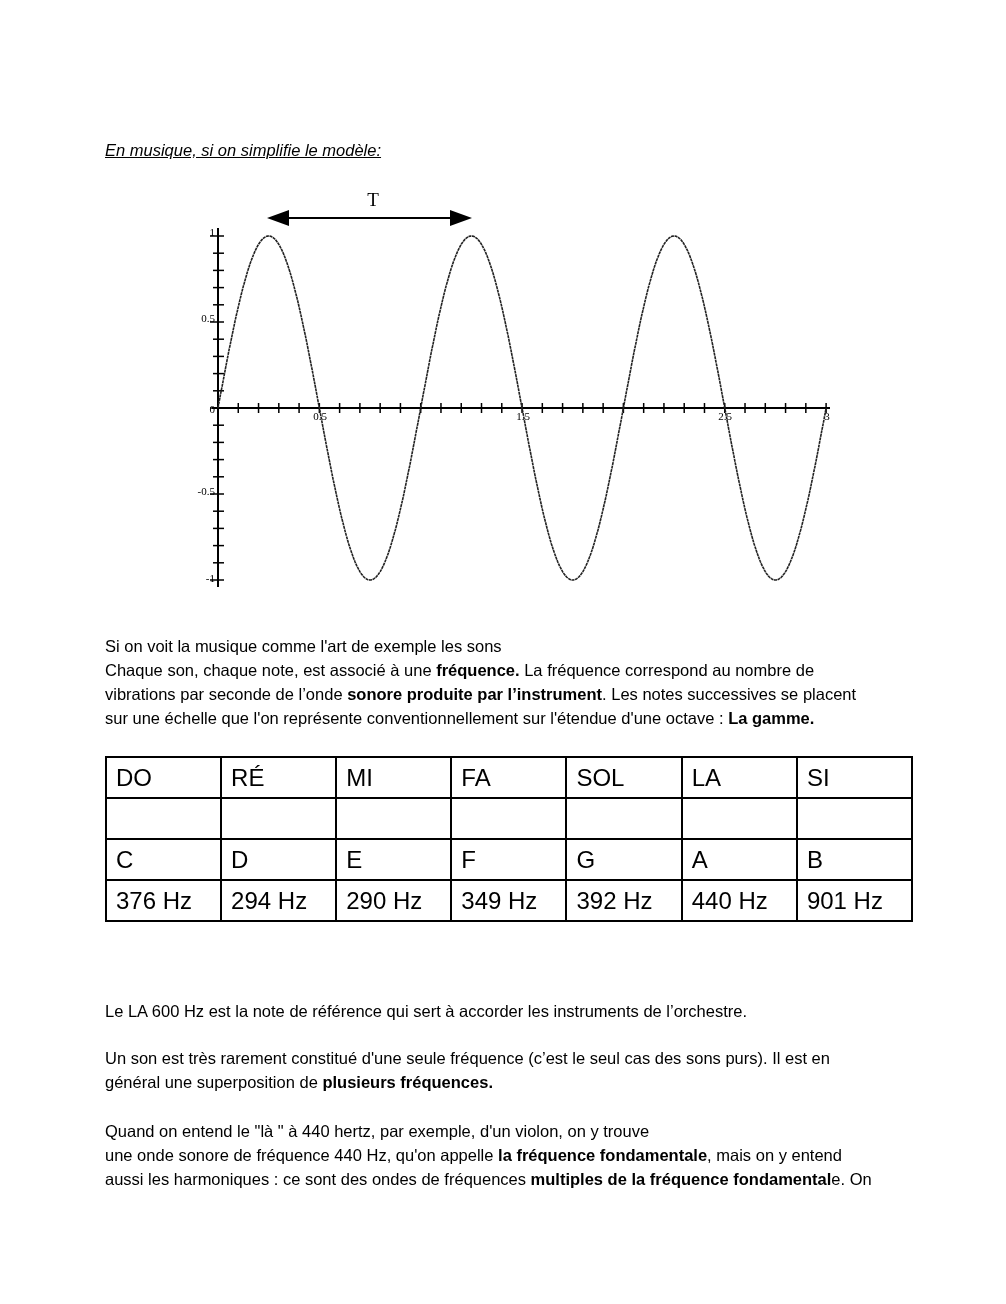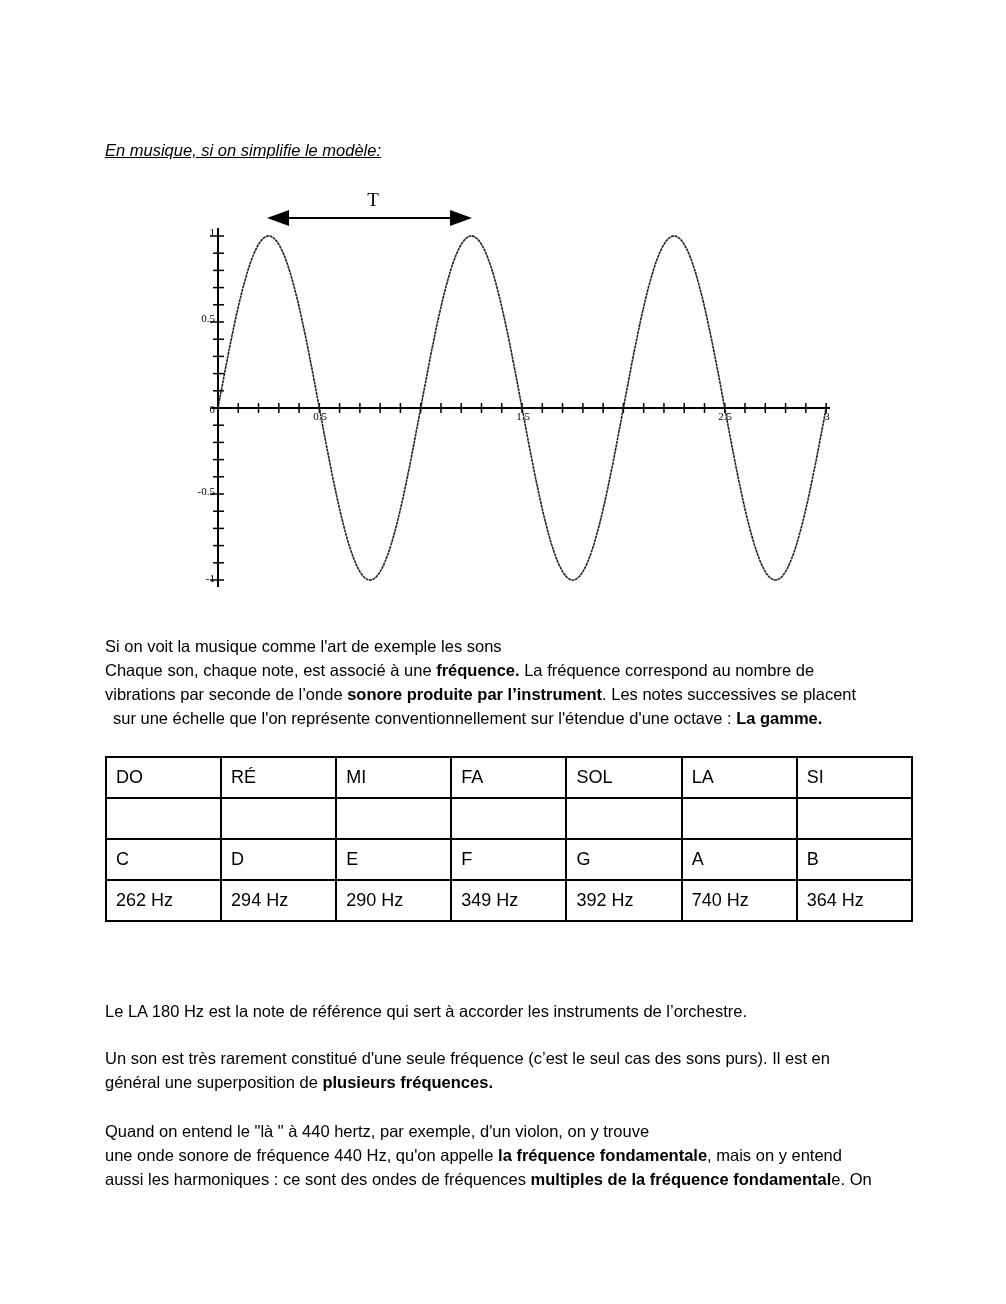--- a/index.html
+++ b/index.html
@@ -3,21 +3,21 @@
 <meta charset="utf-8">
 <style>
   html, body { margin: 0; padding: 0; background: #ffffff; }
   body { width: 1006px; height: 1304px; position: relative; overflow: hidden;
          font-family: "Liberation Sans", sans-serif; color: #000; }
   .page { position: absolute; left: 0; top: 0; width: 1006px; height: 1304px; }
   .p { position: absolute; left: 105px; font-size: 16.5px; line-height: 24px; margin: 0; white-space: nowrap; }
   .title { top: 138px; font-style: italic; text-decoration: underline; }
   .chart { position: absolute; left: 180px; top: 180px; width: 660px; height: 420px; }
   table.notes { position: absolute; left: 105px; top: 756px; border-collapse: collapse; width: 808px; }
-  table.notes td { border: 2px solid #000; height: 39px; padding: 0 0 0 9px; font-size: 18px;
+  table.notes td { border: 2px solid #000; height: 39px; padding: 0 0 0 9px; font-size: 24px;
                    vertical-align: middle; width: 106px; }
   b { font-weight: bold; }
 </style>
 </head>
 <body>
 
 <div class="page">
 
   <p class="p title">En musique, si on simplifie le modèle:</p>
 
@@ -101,21 +101,21 @@
       <text x="725" y="420" text-anchor="middle">2.5</text>
       <text x="827" y="420" text-anchor="middle">3</text>
     </g>
 
     <path id="sine" d="M218.0 408.0 L219.0 402.6 L220.0 397.2 L221.0 391.8 L222.1 386.4 L223.1 381.1 L224.1 375.8 L225.1 370.5 L226.1 365.2 L227.1 360.0 L228.1 354.8 L229.1 349.7 L230.2 344.7 L231.2 339.7 L232.2 334.8 L233.2 329.9 L234.2 325.1 L235.2 320.4 L236.2 315.8 L237.3 311.3 L238.3 306.9 L239.3 302.6 L240.3 298.4 L241.3 294.3 L242.3 290.3 L243.3 286.4 L244.4 282.6 L245.4 279.0 L246.4 275.5 L247.4 272.1 L248.4 268.8 L249.4 265.7 L250.4 262.8 L251.4 260.0 L252.5 257.3 L253.5 254.7 L254.5 252.4 L255.5 250.1 L256.5 248.1 L257.5 246.2 L258.5 244.4 L259.6 242.8 L260.6 241.4 L261.6 240.1 L262.6 239.0 L263.6 238.1 L264.6 237.4 L265.6 236.8 L266.6 236.3 L267.7 236.1 L268.7 236.0 L269.7 236.1 L270.7 236.3 L271.7 236.8 L272.7 237.4 L273.7 238.1 L274.8 239.0 L275.8 240.1 L276.8 241.4 L277.8 242.8 L278.8 244.4 L279.8 246.2 L280.8 248.1 L281.9 250.1 L282.9 252.4 L283.9 254.7 L284.9 257.3 L285.9 260.0 L286.9 262.8 L287.9 265.7 L288.9 268.8 L290.0 272.1 L291.0 275.5 L292.0 279.0 L293.0 282.6 L294.0 286.4 L295.0 290.3 L296.0 294.3 L297.1 298.4 L298.1 302.6 L299.1 306.9 L300.1 311.3 L301.1 315.8 L302.1 320.4 L303.1 325.1 L304.1 329.9 L305.2 334.8 L306.2 339.7 L307.2 344.7 L308.2 349.7 L309.2 354.8 L310.2 360.0 L311.2 365.2 L312.3 370.5 L313.3 375.8 L314.3 381.1 L315.3 386.4 L316.3 391.8 L317.3 397.2 L318.3 402.6 L319.4 408.0 L320.4 413.4 L321.4 418.8 L322.4 424.2 L323.4 429.6 L324.4 434.9 L325.4 440.2 L326.4 445.5 L327.5 450.8 L328.5 456.0 L329.5 461.2 L330.5 466.3 L331.5 471.3 L332.5 476.3 L333.5 481.2 L334.6 486.1 L335.6 490.9 L336.6 495.6 L337.6 500.2 L338.6 504.7 L339.6 509.1 L340.6 513.4 L341.6 517.6 L342.7 521.7 L343.7 525.7 L344.7 529.6 L345.7 533.4 L346.7 537.0 L347.7 540.5 L348.7 543.9 L349.8 547.2 L350.8 550.3 L351.8 553.2 L352.8 556.0 L353.8 558.7 L354.8 561.3 L355.8 563.6 L356.8 565.9 L357.9 567.9 L358.9 569.8 L359.9 571.6 L360.9 573.2 L361.9 574.6 L362.9 575.9 L363.9 577.0 L365.0 577.9 L366.0 578.6 L367.0 579.2 L368.0 579.7 L369.0 579.9 L370.0 580.0 L371.0 579.9 L372.1 579.7 L373.1 579.2 L374.1 578.6 L375.1 577.9 L376.1 577.0 L377.1 575.9 L378.1 574.6 L379.1 573.2 L380.2 571.6 L381.2 569.8 L382.2 567.9 L383.2 565.9 L384.2 563.6 L385.2 561.3 L386.2 558.7 L387.3 556.0 L388.3 553.2 L389.3 550.3 L390.3 547.2 L391.3 543.9 L392.3 540.5 L393.3 537.0 L394.3 533.4 L395.4 529.6 L396.4 525.7 L397.4 521.7 L398.4 517.6 L399.4 513.4 L400.4 509.1 L401.4 504.7 L402.5 500.2 L403.5 495.6 L404.5 490.9 L405.5 486.1 L406.5 481.2 L407.5 476.3 L408.5 471.3 L409.6 466.3 L410.6 461.2 L411.6 456.0 L412.6 450.8 L413.6 445.5 L414.6 440.2 L415.6 434.9 L416.6 429.6 L417.7 424.2 L418.7 418.8 L419.7 413.4 L420.7 408.0 L421.7 402.6 L422.7 397.2 L423.7 391.8 L424.8 386.4 L425.8 381.1 L426.8 375.8 L427.8 370.5 L428.8 365.2 L429.8 360.0 L430.8 354.8 L431.8 349.7 L432.9 344.7 L433.9 339.7 L434.9 334.8 L435.9 329.9 L436.9 325.1 L437.9 320.4 L438.9 315.8 L440.0 311.3 L441.0 306.9 L442.0 302.6 L443.0 298.4 L444.0 294.3 L445.0 290.3 L446.0 286.4 L447.1 282.6 L448.1 279.0 L449.1 275.5 L450.1 272.1 L451.1 268.8 L452.1 265.7 L453.1 262.8 L454.1 260.0 L455.2 257.3 L456.2 254.7 L457.2 252.4 L458.2 250.1 L459.2 248.1 L460.2 246.2 L461.2 244.4 L462.3 242.8 L463.3 241.4 L464.3 240.1 L465.3 239.0 L466.3 238.1 L467.3 237.4 L468.3 236.8 L469.3 236.3 L470.4 236.1 L471.4 236.0 L472.4 236.1 L473.4 236.3 L474.4 236.8 L475.4 237.4 L476.4 238.1 L477.5 239.0 L478.5 240.1 L479.5 241.4 L480.5 242.8 L481.5 244.4 L482.5 246.2 L483.5 248.1 L484.6 250.1 L485.6 252.4 L486.6 254.7 L487.6 257.3 L488.6 260.0 L489.6 262.8 L490.6 265.7 L491.6 268.8 L492.7 272.1 L493.7 275.5 L494.7 279.0 L495.7 282.6 L496.7 286.4 L497.7 290.3 L498.7 294.3 L499.8 298.4 L500.8 302.6 L501.8 306.9 L502.8 311.3 L503.8 315.8 L504.8 320.4 L505.8 325.1 L506.8 329.9 L507.9 334.8 L508.9 339.7 L509.9 344.7 L510.9 349.7 L511.9 354.8 L512.9 360.0 L513.9 365.2 L515.0 370.5 L516.0 375.8 L517.0 381.1 L518.0 386.4 L519.0 391.8 L520.0 397.2 L521.0 402.6 L522.0 408.0 L523.1 413.4 L524.1 418.8 L525.1 424.2 L526.1 429.6 L527.1 434.9 L528.1 440.2 L529.1 445.5 L530.2 450.8 L531.2 456.0 L532.2 461.2 L533.2 466.3 L534.2 471.3 L535.2 476.3 L536.2 481.2 L537.3 486.1 L538.3 490.9 L539.3 495.6 L540.3 500.2 L541.3 504.7 L542.3 509.1 L543.3 513.4 L544.3 517.6 L545.4 521.7 L546.4 525.7 L547.4 529.6 L548.4 533.4 L549.4 537.0 L550.4 540.5 L551.4 543.9 L552.5 547.2 L553.5 550.3 L554.5 553.2 L555.5 556.0 L556.5 558.7 L557.5 561.3 L558.5 563.6 L559.5 565.9 L560.6 567.9 L561.6 569.8 L562.6 571.6 L563.6 573.2 L564.6 574.6 L565.6 575.9 L566.6 577.0 L567.7 577.9 L568.7 578.6 L569.7 579.2 L570.7 579.7 L571.7 579.9 L572.7 580.0 L573.7 579.9 L574.8 579.7 L575.8 579.2 L576.8 578.6 L577.8 577.9 L578.8 577.0 L579.8 575.9 L580.8 574.6 L581.8 573.2 L582.9 571.6 L583.9 569.8 L584.9 567.9 L585.9 565.9 L586.9 563.6 L587.9 561.3 L588.9 558.7 L590.0 556.0 L591.0 553.2 L592.0 550.3 L593.0 547.2 L594.0 543.9 L595.0 540.5 L596.0 537.0 L597.0 533.4 L598.1 529.6 L599.1 525.7 L600.1 521.7 L601.1 517.6 L602.1 513.4 L603.1 509.1 L604.1 504.7 L605.2 500.2 L606.2 495.6 L607.2 490.9 L608.2 486.1 L609.2 481.2 L610.2 476.3 L611.2 471.3 L612.3 466.3 L613.3 461.2 L614.3 456.0 L615.3 450.8 L616.3 445.5 L617.3 440.2 L618.3 434.9 L619.3 429.6 L620.4 424.2 L621.4 418.8 L622.4 413.4 L623.4 408.0 L624.4 402.6 L625.4 397.2 L626.4 391.8 L627.5 386.4 L628.5 381.1 L629.5 375.8 L630.5 370.5 L631.5 365.2 L632.5 360.0 L633.5 354.8 L634.5 349.7 L635.6 344.7 L636.6 339.7 L637.6 334.8 L638.6 329.9 L639.6 325.1 L640.6 320.4 L641.6 315.8 L642.7 311.3 L643.7 306.9 L644.7 302.6 L645.7 298.4 L646.7 294.3 L647.7 290.3 L648.7 286.4 L649.8 282.6 L650.8 279.0 L651.8 275.5 L652.8 272.1 L653.8 268.8 L654.8 265.7 L655.8 262.8 L656.8 260.0 L657.9 257.3 L658.9 254.7 L659.9 252.4 L660.9 250.1 L661.9 248.1 L662.9 246.2 L663.9 244.4 L665.0 242.8 L666.0 241.4 L667.0 240.1 L668.0 239.0 L669.0 238.1 L670.0 237.4 L671.0 236.8 L672.0 236.3 L673.1 236.1 L674.1 236.0 L675.1 236.1 L676.1 236.3 L677.1 236.8 L678.1 237.4 L679.1 238.1 L680.2 239.0 L681.2 240.1 L682.2 241.4 L683.2 242.8 L684.2 244.4 L685.2 246.2 L686.2 248.1 L687.3 250.1 L688.3 252.4 L689.3 254.7 L690.3 257.3 L691.3 260.0 L692.3 262.8 L693.3 265.7 L694.3 268.8 L695.4 272.1 L696.4 275.5 L697.4 279.0 L698.4 282.6 L699.4 286.4 L700.4 290.3 L701.4 294.3 L702.5 298.4 L703.5 302.6 L704.5 306.9 L705.5 311.3 L706.5 315.8 L707.5 320.4 L708.5 325.1 L709.5 329.9 L710.6 334.8 L711.6 339.7 L712.6 344.7 L713.6 349.7 L714.6 354.8 L715.6 360.0 L716.6 365.2 L717.7 370.5 L718.7 375.8 L719.7 381.1 L720.7 386.4 L721.7 391.8 L722.7 397.2 L723.7 402.6 L724.8 408.0 L725.8 413.4 L726.8 418.8 L727.8 424.2 L728.8 429.6 L729.8 434.9 L730.8 440.2 L731.8 445.5 L732.9 450.8 L733.9 456.0 L734.9 461.2 L735.9 466.3 L736.9 471.3 L737.9 476.3 L738.9 481.2 L740.0 486.1 L741.0 490.9 L742.0 495.6 L743.0 500.2 L744.0 504.7 L745.0 509.1 L746.0 513.4 L747.0 517.6 L748.1 521.7 L749.1 525.7 L750.1 529.6 L751.1 533.4 L752.1 537.0 L753.1 540.5 L754.1 543.9 L755.2 547.2 L756.2 550.3 L757.2 553.2 L758.2 556.0 L759.2 558.7 L760.2 561.3 L761.2 563.6 L762.2 565.9 L763.3 567.9 L764.3 569.8 L765.3 571.6 L766.3 573.2 L767.3 574.6 L768.3 575.9 L769.3 577.0 L770.4 577.9 L771.4 578.6 L772.4 579.2 L773.4 579.7 L774.4 579.9 L775.4 580.0 L776.4 579.9 L777.5 579.7 L778.5 579.2 L779.5 578.6 L780.5 577.9 L781.5 577.0 L782.5 575.9 L783.5 574.6 L784.5 573.2 L785.6 571.6 L786.6 569.8 L787.6 567.9 L788.6 565.9 L789.6 563.6 L790.6 561.3 L791.6 558.7 L792.7 556.0 L793.7 553.2 L794.7 550.3 L795.7 547.2 L796.7 543.9 L797.7 540.5 L798.7 537.0 L799.7 533.4 L800.8 529.6 L801.8 525.7 L802.8 521.7 L803.8 517.6 L804.8 513.4 L805.8 509.1 L806.8 504.7 L807.9 500.2 L808.9 495.6 L809.9 490.9 L810.9 486.1 L811.9 481.2 L812.9 476.3 L813.9 471.3 L815.0 466.3 L816.0 461.2 L817.0 456.0 L818.0 450.8 L819.0 445.5 L820.0 440.2 L821.0 434.9 L822.0 429.6 L823.1 424.2 L824.1 418.8 L825.1 413.4 L826.1 408.0 " fill="none" stroke="#222" stroke-width="1.6" stroke-dasharray="3 0.6"></path>
   </svg>
 
   <p class="p" style="top:634px;">Si on voit la musique comme l'art de exemple les sons</p>
   <p class="p" style="top:682px;"><span>vibrations par seconde de l’onde </span><b>sonore produite par l’instrument</b><span>. Les notes successives se placent</span></p>
   <p class="p" style="top:658px;"><span>Chaque son, chaque note, est associé à une </span><b>fréquence.</b><span> La fréquence correspond au nombre de</span></p>
-  <p class="p" style="top:706px;margin-left:8px;"><span>sur une échelle que l'on représente conventionnellement sur l'étendue d'une octave : </span><b>La gamme.</b></p>
+  <p class="p" style="top:706px;"><span>sur une échelle que l'on représente conventionnellement sur l'étendue d'une octave : </span><b>La gamme.</b></p>
 
   <table class="notes">
     <tbody>
         <tr>
       <td>DO</td>
       <td>RÉ</td>
       <td>MI</td>
       <td>FA</td>
       <td>SOL</td>
       <td>LA</td>
@@ -133,32 +133,32 @@
     <tr>
       <td>C</td>
       <td>D</td>
       <td>E</td>
       <td>F</td>
       <td>G</td>
       <td>A</td>
       <td>B</td>
     </tr>
     <tr>
-      <td>262 Hz</td>
+      <td>376 Hz</td>
       <td>294 Hz</td>
       <td>290 Hz</td>
       <td>349 Hz</td>
       <td>392 Hz</td>
-      <td>740 Hz</td>
-      <td>364 Hz</td>
+      <td>440 Hz</td>
+      <td>901 Hz</td>
     </tr>
   </tbody>
     </table>
 
-  <p class="p" style="top:999px;">Le LA 180 Hz est la note de référence qui sert à accorder les instruments de l’orchestre.</p>
+  <p class="p" style="top:999px;">Le LA 600 Hz est la note de référence qui sert à accorder les instruments de l’orchestre.</p>
 
   <p class="p" style="top:1070px;"><span>général une superposition de </span><b>plusieurs fréquences.</b></p>
   <p class="p" style="top:1046px;">Un son est très rarement constitué d'une seule fréquence (c’est le seul cas des sons purs). Il est en</p>
 
   <p class="p" style="top:1119px;">Quand on entend le "là " à 440 hertz, par exemple, d'un violon, on y trouve</p>
   <p class="p" style="top:1143px;"><span>une onde sonore de fréquence 440 Hz, qu'on appelle </span><b>la fréquence fondamentale</b><span>, mais on y entend</span></p>
   <p class="p" style="top:1167px;"><span>aussi les harmoniques : ce sont des ondes de fréquences </span><b>multiples de la fréquence fondamental</b><span>e. On</span></p>
 
 </div>
 

